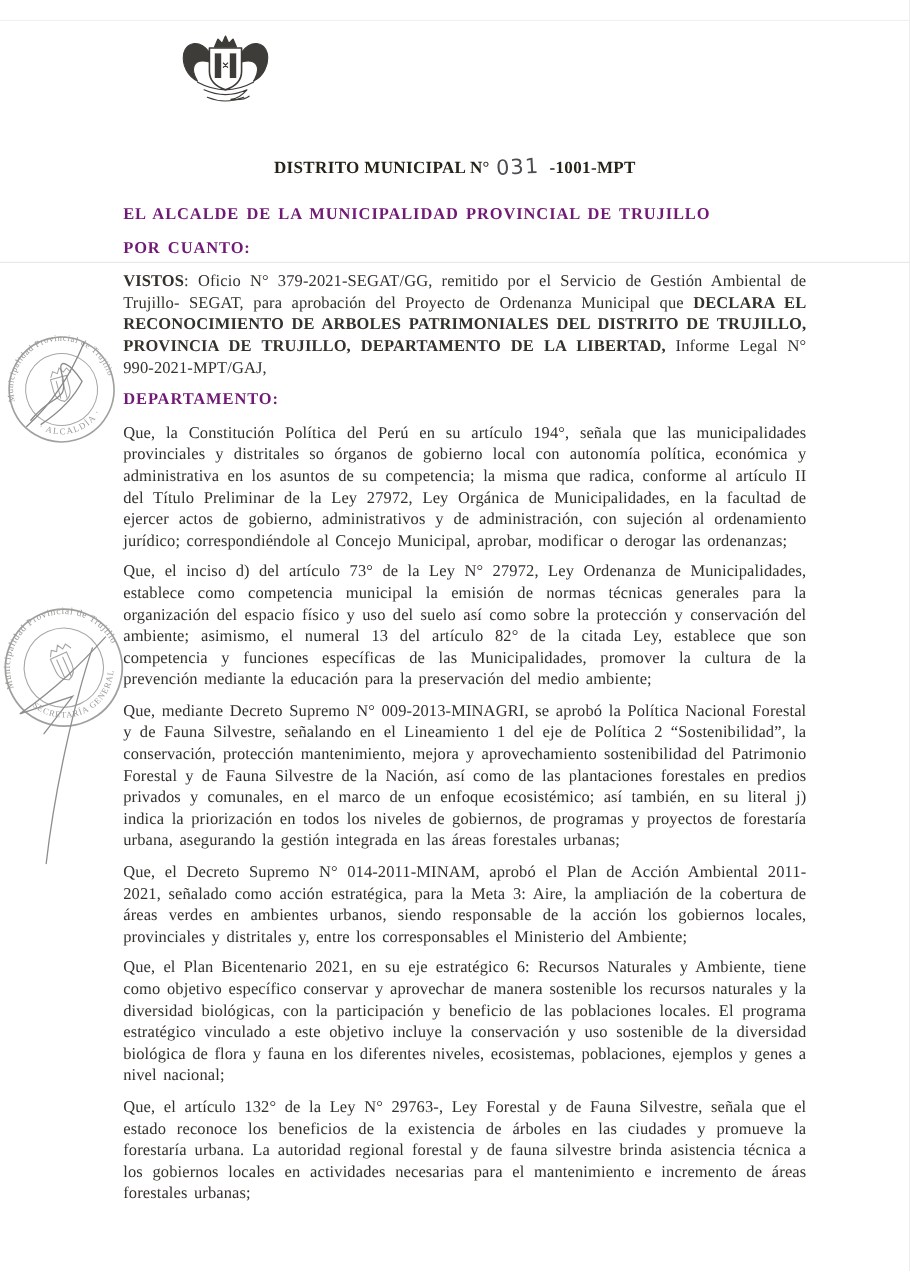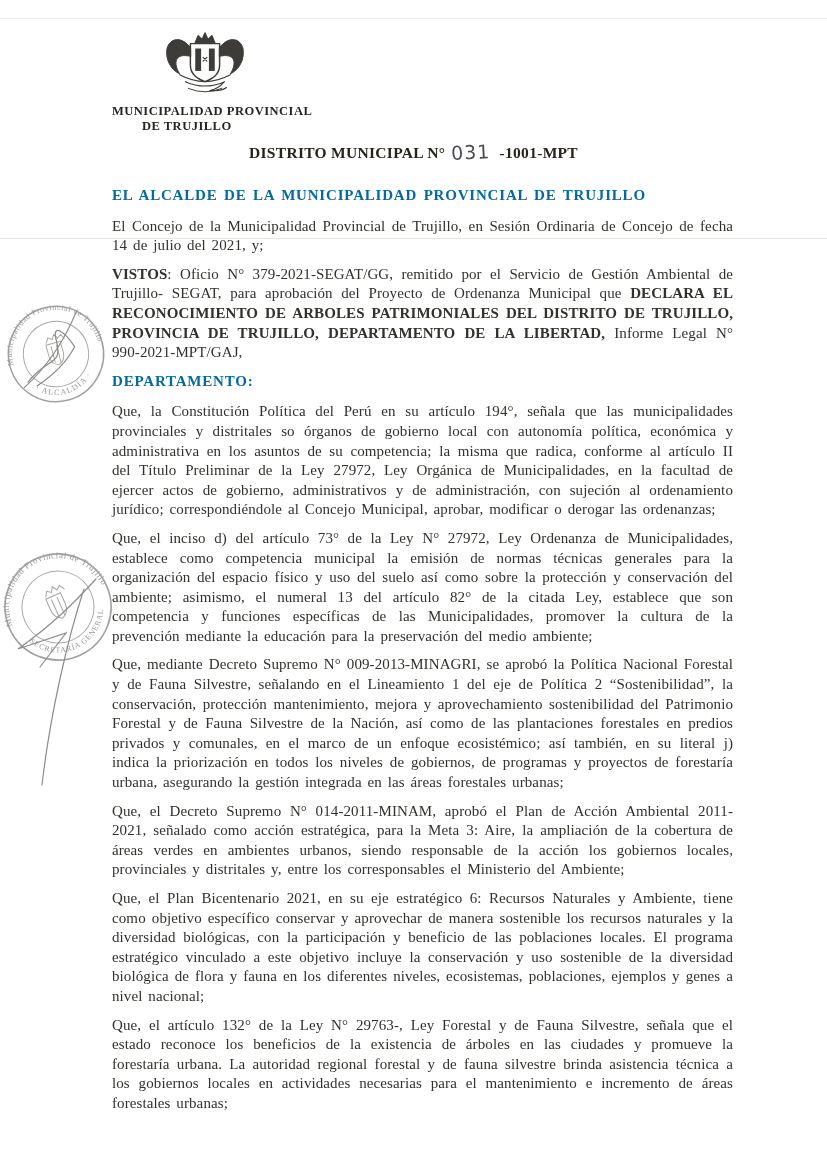--- a/index.html
+++ b/index.html
@@ -32,21 +32,21 @@
     font-size:19px; color:#4d4d52; transform:rotate(-3deg);
     margin:0 9px 0 6px; vertical-align:-1px; letter-spacing:1px;
   }
 
   .docbody {
     position:absolute; left:112px; top:185px; width:621px;
     font-size:15px; line-height:19.6px; text-align:justify;
     word-spacing:2px; letter-spacing:0.1px;
   }
   .para { margin:0 0 9px 0; }
-  .para.heading { font-weight:bold; letter-spacing:0.8px; margin:1px 0 11px 0; color:#0369a1; }
+  .para.heading { font-weight:bold; letter-spacing:0.8px; margin:1px 0 11px 0; color:#701a75; }
   .b { font-weight:bold; }
 
   .stamp { position:absolute; pointer-events:none; }
   .stamp1 { left:0px; top:298px; width:112px; height:114px; }
   .stamp2 { left:-12px; top:545px; width:158px; height:250px; }
 </style>
 </head>
 <body>
 
 <div class="page">
@@ -62,32 +62,28 @@
       <rect x="54" y="19" width="6" height="23" fill="#3d3c38" stroke="none"></rect>
       <path d="M48,28 l4,4 m0,-4 l-4,4" stroke-width="1.1"></path>
       <path d="M35,18 C26,6 14,8 11,19 C9,30 15,41 24,45 C17,34 19,23 35,27 Z" fill="#3d3c38" stroke-width="1"></path>
       <path d="M65,18 C74,6 86,8 89,19 C91,30 85,41 76,45 C83,34 81,23 65,27 Z" fill="#3d3c38" stroke-width="1"></path>
       <path d="M24,46 q26,14 52,0" stroke-width="1.2"></path>
       <path d="M30,53 q20,9 40,0 q-7,8 -15,9 q12,1 17,-3" stroke-width="1.1"></path>
       <path d="M33,60 q17,7 34,0" stroke-width="1"></path>
     </g>
   </svg>
 
-  <div class="orgname">
-    <div>MUNICIPALIDAD PROVINCIAL</div>
-    <div class="l2">DE TRUJILLO</div>
-  </div>
 
   <div class="doc-title">
     <span>DISTRITO MUNICIPAL N°</span><span class="hand">031</span><span>-1001-MPT</span>
   </div>
 
   <div class="docbody">
       <p class="para heading"><span class="b">EL ALCALDE DE LA MUNICIPALIDAD PROVINCIAL DE TRUJILLO</span></p>
-      <p class="para"><span>El Concejo de la Municipalidad Provincial de Trujillo, en Sesión Ordinaria de Concejo de fecha 14 de julio del 2021, y;</span></p>
+      <p class="para heading"><span class="b">POR CUANTO:</span></p>
       <p class="para"><span class="b">VISTOS</span><span>: Oficio N° 379-2021-SEGAT/GG, remitido por el Servicio de Gestión Ambiental de Trujillo- SEGAT, para aprobación del Proyecto de Ordenanza Municipal que </span><span class="b">DECLARA EL RECONOCIMIENTO DE ARBOLES PATRIMONIALES DEL DISTRITO DE TRUJILLO, PROVINCIA DE TRUJILLO, DEPARTAMENTO DE LA LIBERTAD,</span><span> Informe Legal N° 990-2021-MPT/GAJ,</span></p>
       <p class="para heading"><span class="b">DEPARTAMENTO:</span></p>
       <p class="para"><span>Que, la Constitución Política del Perú en su artículo 194°, señala que las municipalidades provinciales y distritales so órganos de gobierno local con autonomía política, económica y administrativa en los asuntos de su competencia; la misma que radica, conforme al artículo II del Título Preliminar de la Ley 27972, Ley Orgánica de Municipalidades, en la facultad de ejercer actos de gobierno, administrativos y de administración, con sujeción al ordenamiento jurídico; correspondiéndole al Concejo Municipal, aprobar, modificar o derogar las ordenanzas;</span></p>
       <p class="para"><span>Que, el inciso d) del artículo 73° de la Ley N° 27972, Ley Ordenanza de Municipalidades, establece como competencia municipal la emisión de normas técnicas generales para la organización del espacio físico y uso del suelo así como sobre la protección y conservación del ambiente; asimismo, el numeral 13 del artículo 82° de la citada Ley, establece que son competencia y funciones específicas de las Municipalidades, promover la cultura de la prevención mediante la educación para la preservación del medio ambiente;</span></p>
       <p class="para"><span>Que, mediante Decreto Supremo N° 009-2013-MINAGRI, se aprobó la Política Nacional Forestal y de Fauna Silvestre, señalando en el Lineamiento 1 del eje de Política 2 “Sostenibilidad”, la conservación, protección mantenimiento, mejora y aprovechamiento sostenibilidad del Patrimonio Forestal y de Fauna Silvestre de la Nación, así como de las plantaciones forestales en predios privados y comunales, en el marco de un enfoque ecosistémico; así también, en su literal j) indica la priorización en todos los niveles de gobiernos, de programas y proyectos de forestaría urbana, asegurando la gestión integrada en las áreas forestales urbanas;</span></p>
       <p class="para"><span>Que, el Decreto Supremo N° 014-2011-MINAM, aprobó el Plan de Acción Ambiental 2011- 2021, señalado como acción estratégica, para la Meta 3: Aire, la ampliación de la cobertura de áreas verdes en ambientes urbanos, siendo responsable de la acción los gobiernos locales, provinciales y distritales y, entre los corresponsables el Ministerio del Ambiente;</span></p>
       <p class="para"><span>Que, el Plan Bicentenario 2021, en su eje estratégico 6: Recursos Naturales y Ambiente, tiene como objetivo específico conservar y aprovechar de manera sostenible los recursos naturales y la diversidad biológicas, con la participación y beneficio de las poblaciones locales. El programa estratégico vinculado a este objetivo incluye la conservación y uso sostenible de la diversidad biológica de flora y fauna en los diferentes niveles, ecosistemas, poblaciones, ejemplos y genes a nivel nacional;</span></p>
       <p class="para"><span>Que, el artículo 132° de la Ley N° 29763-, Ley Forestal y de Fauna Silvestre, señala que el estado reconoce los beneficios de la existencia de árboles en las ciudades y promueve la forestaría urbana. La autoridad regional forestal y de fauna silvestre brinda asistencia técnica a los gobiernos locales en actividades necesarias para el mantenimiento e incremento de áreas forestales urbanas;</span></p>
     </div>
 

